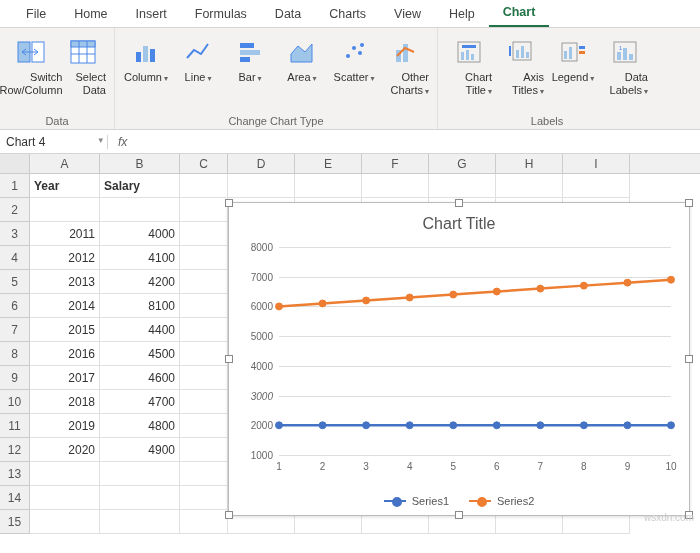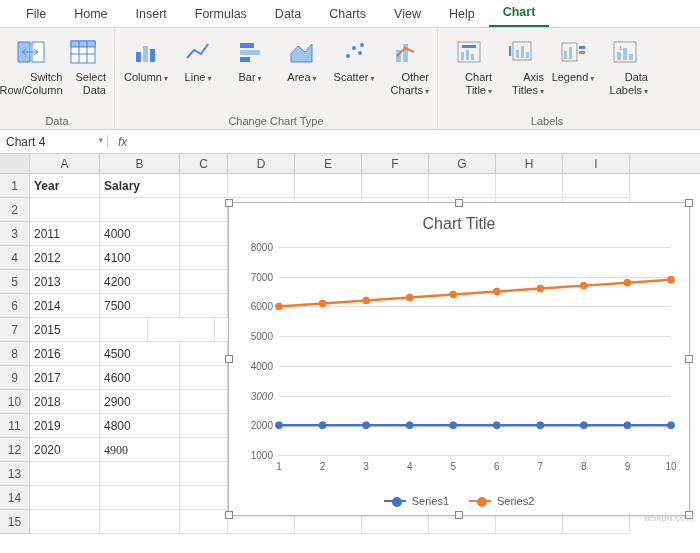--- a/index.html
+++ b/index.html
@@ -30,21 +30,21 @@
 
 .grid-area { position: relative; }
 .col-headers { display: flex; height: 20px; background: #f0f0f0; border-bottom: 1px solid #ccc; }
 .corner { width: 30px; border-right: 1px solid #ccc; background: #e8e8e8; }
 .col-h { border-right: 1px solid #ccc; text-align: center; line-height: 20px; color: #555; font-size: 12px; }
 .rows { }
 .row { display: flex; height: 24px; }
 .row-h { width: 30px; background: #f0f0f0; border-right: 1px solid #ccc; border-bottom: 1px solid #ccc; text-align: center; line-height: 24px; color: #555; font-size: 12px; }
 .cell { border-right: 1px solid #e0e0e0; border-bottom: 1px solid #e0e0e0; padding: 0 4px; line-height: 24px; overflow: hidden; white-space: nowrap; }
 .cell.bold { font-weight: 600; }
-.cell.right { }
+.cell.right { text-align: right; }
 
 
 .chart-box { position: absolute; left: 228px; top: 202px; width: 462px; height: 314px; background: #fff; border: 1px solid #bbb; box-shadow: 0 1px 3px rgba(0,0,0,0.15); }
 .handle { position: absolute; width: 8px; height: 8px; background: #fff; border: 1px solid #888; }
 .h-tl { left: -4px; top: -4px; } .h-tr { right: -4px; top: -4px; }
 .h-bl { left: -4px; bottom: -4px; } .h-br { right: -4px; bottom: -4px; }
 .h-tm { left: 50%; top: -4px; margin-left: -4px; } .h-bm { left: 50%; bottom: -4px; margin-left: -4px; }
 .h-ml { left: -4px; top: 50%; margin-top: -4px; } .h-mr { right: -4px; top: 50%; margin-top: -4px; }
 .chart-title { text-align: center; font-size: 16px; color: #555; padding: 12px 0 4px; }
 .plot { position: absolute; left: 50px; top: 44px; right: 18px; bottom: 60px; }
@@ -304,32 +304,33 @@
         <div class="cell" style="width: 67px;"></div>
         <div class="cell" style="width: 67px;"></div>
         <div class="cell" style="width: 67px;"></div>
         <div class="cell" style="width: 67px;"></div>
         <div class="cell" style="width: 67px;"></div>
         <div class="cell" style="width: 67px;"></div>
       </div>
       <div class="row">
         <div class="row-h">6</div>
         <div class="cell right" style="width: 70px;">2014</div>
-        <div class="cell right" style="width: 80px;">7500</div>
+        <div class="cell right" style="width: 80px;">8100</div>
         <div class="cell" style="width: 48px;"></div>
         <div class="cell" style="width: 67px;"></div>
         <div class="cell" style="width: 67px;"></div>
         <div class="cell" style="width: 67px;"></div>
         <div class="cell" style="width: 67px;"></div>
         <div class="cell" style="width: 67px;"></div>
         <div class="cell" style="width: 67px;"></div>
       </div>
       <div class="row">
         <div class="row-h">7</div>
         <div class="cell right" style="width: 70px;">2015</div>
+        <div class="cell right" style="width: 80px;">4400</div>
         <div class="cell" style="width: 48px;"></div>
         <div class="cell" style="width: 67px;"></div>
         <div class="cell" style="width: 67px;"></div>
         <div class="cell" style="width: 67px;"></div>
         <div class="cell" style="width: 67px;"></div>
         <div class="cell" style="width: 67px;"></div>
         <div class="cell" style="width: 67px;"></div>
       </div>
       <div class="row">
         <div class="row-h">8</div>
@@ -351,21 +352,21 @@
         <div class="cell" style="width: 67px;"></div>
         <div class="cell" style="width: 67px;"></div>
         <div class="cell" style="width: 67px;"></div>
         <div class="cell" style="width: 67px;"></div>
         <div class="cell" style="width: 67px;"></div>
         <div class="cell" style="width: 67px;"></div>
       </div>
       <div class="row">
         <div class="row-h">10</div>
         <div class="cell right" style="width: 70px;">2018</div>
-        <div class="cell right" style="width: 80px;">2900</div>
+        <div class="cell right" style="width: 80px;">4700</div>
         <div class="cell" style="width: 48px;"></div>
         <div class="cell" style="width: 67px;"></div>
         <div class="cell" style="width: 67px;"></div>
         <div class="cell" style="width: 67px;"></div>
         <div class="cell" style="width: 67px;"></div>
         <div class="cell" style="width: 67px;"></div>
         <div class="cell" style="width: 67px;"></div>
       </div>
       <div class="row">
         <div class="row-h">11</div>
@@ -375,21 +376,21 @@
         <div class="cell" style="width: 67px;"></div>
         <div class="cell" style="width: 67px;"></div>
         <div class="cell" style="width: 67px;"></div>
         <div class="cell" style="width: 67px;"></div>
         <div class="cell" style="width: 67px;"></div>
         <div class="cell" style="width: 67px;"></div>
       </div>
       <div class="row">
         <div class="row-h">12</div>
         <div class="cell right" style="width: 70px;">2020</div>
-        <div class="cell right" style="width: 80px; font-family: Liberation Serif, serif;">4900</div>
+        <div class="cell right" style="width: 80px;">4900</div>
         <div class="cell" style="width: 48px;"></div>
         <div class="cell" style="width: 67px;"></div>
         <div class="cell" style="width: 67px;"></div>
         <div class="cell" style="width: 67px;"></div>
         <div class="cell" style="width: 67px;"></div>
         <div class="cell" style="width: 67px;"></div>
         <div class="cell" style="width: 67px;"></div>
       </div>
       <div class="row">
         <div class="row-h">13</div>

